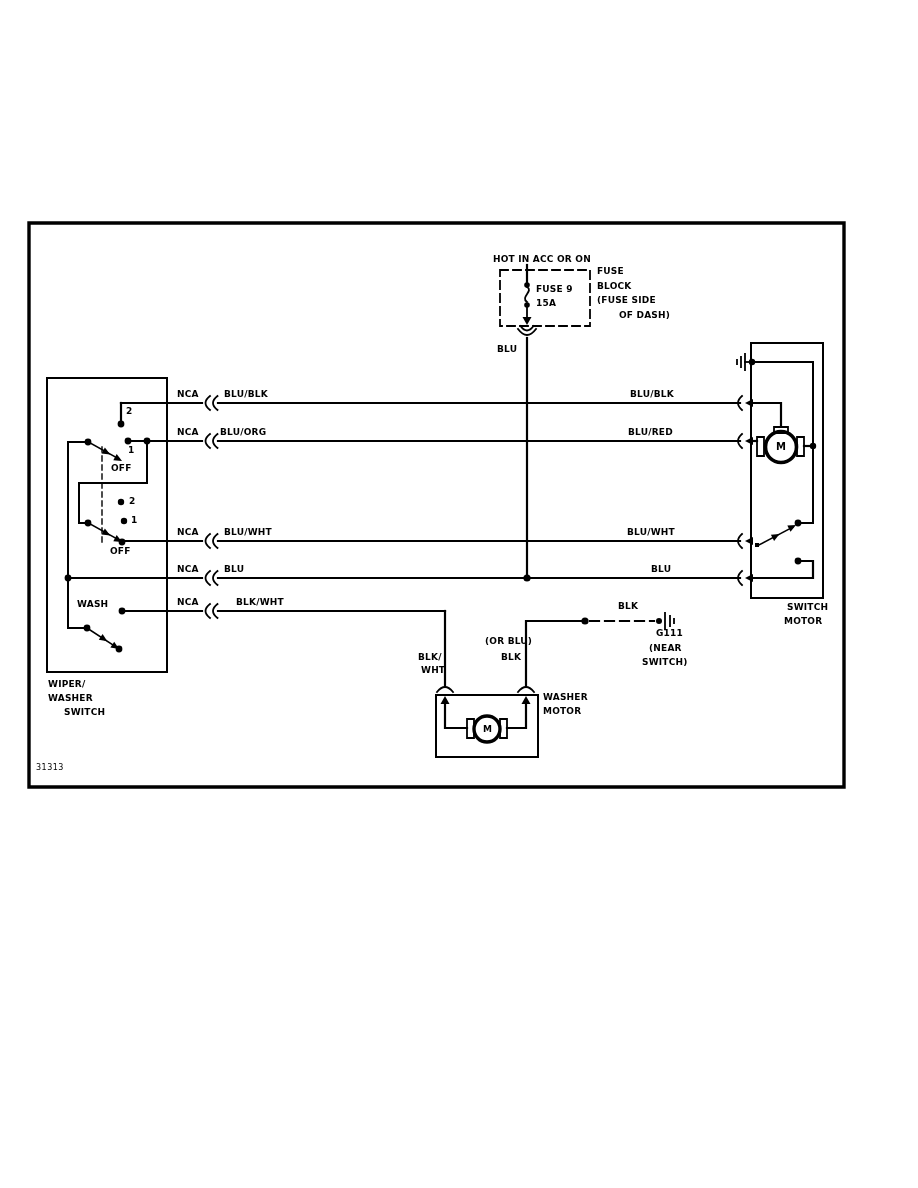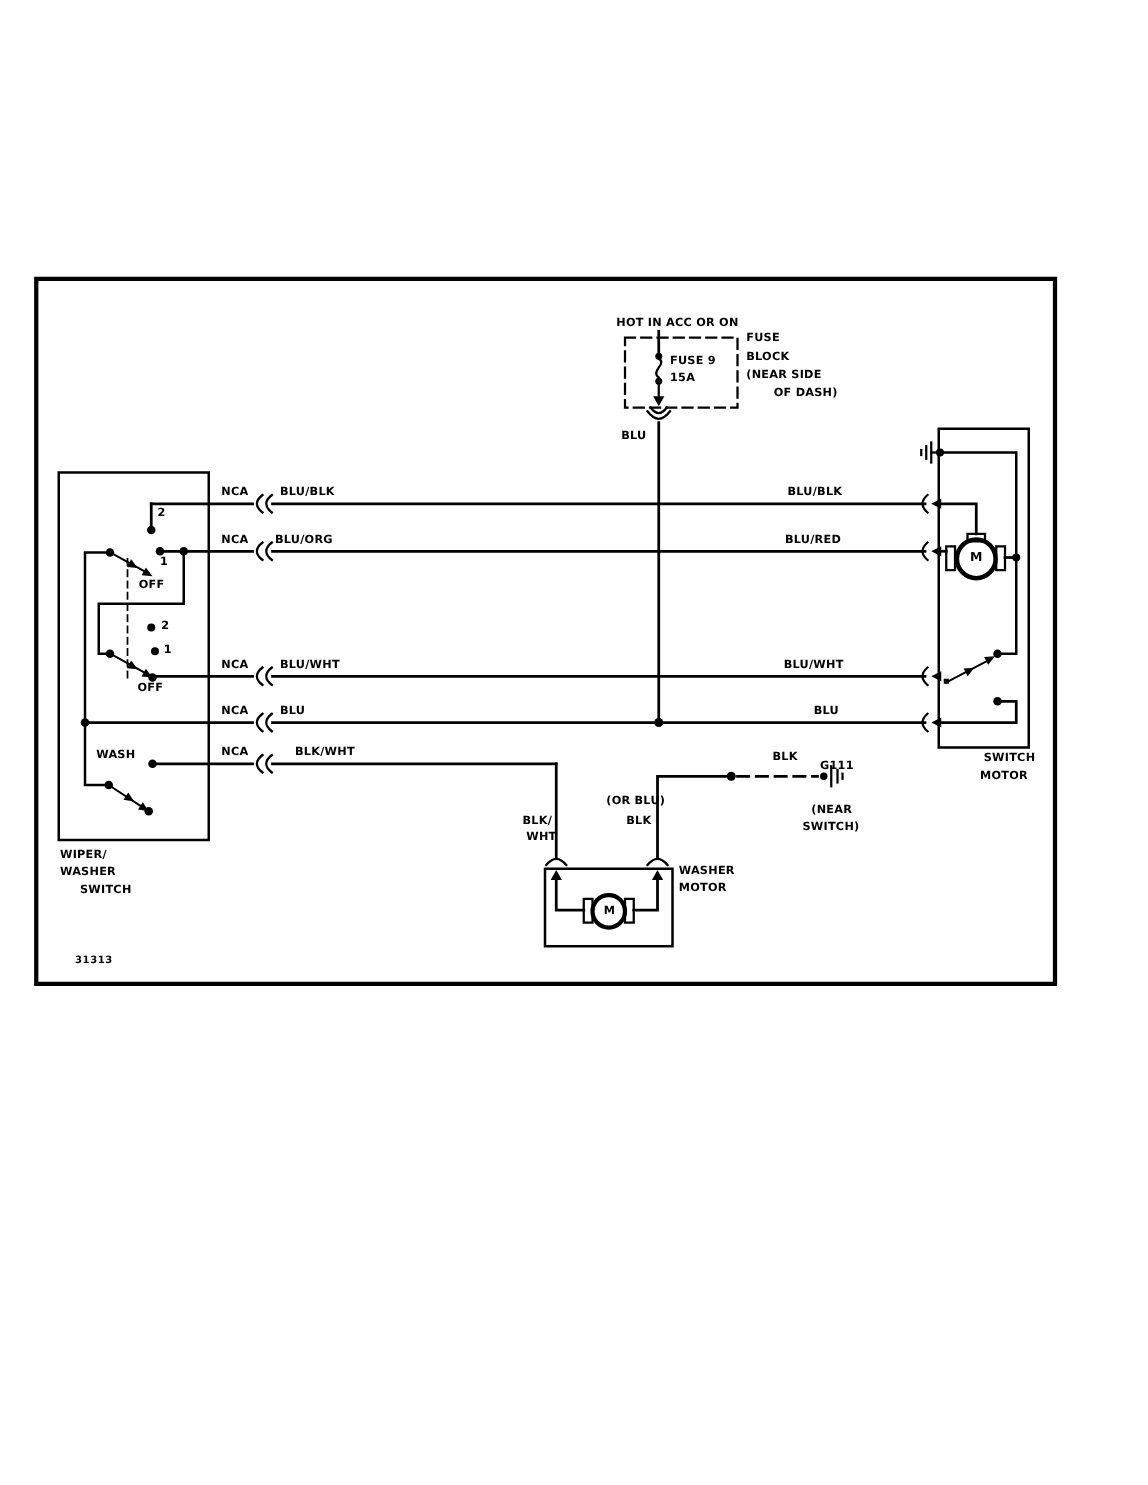--- a/index.html
+++ b/index.html
@@ -1,20 +1,20 @@
 <!DOCTYPE html>
 <html><head>
 <meta charset="utf-8">
 <style>
   html,body{margin:0;padding:0;background:#ffffff;}
   .page{position:relative;width:918px;height:1188px;background:#ffffff;overflow:hidden;
         font-family:"DejaVu Sans","Liberation Sans",sans-serif;}
   .lbl{position:absolute;font:bold 9px "DejaVu Sans","Liberation Sans",sans-serif;
        color:#000;white-space:nowrap;letter-spacing:0.2px;}
-  .sm{font-size:8px;font-weight:bold;letter-spacing:0.5px;margin-left:24px;}
+  .sm{font-size:8px;font-weight:normal;letter-spacing:0.5px;}
   .mletter{font:bold 10px "DejaVu Sans","Liberation Sans",sans-serif;}
   svg{position:absolute;left:0;top:0;}
   svg *{vector-effect:non-scaling-stroke;}
 </style>
 </head>
 <body>
 
 <div class="page">
 
   <svg width="918" height="1188" viewBox="0 0 918 1188">
@@ -183,21 +183,21 @@
       </g>
 
     </g>
   </svg>
 
   <span class="lbl" style="left:493px;top:254px">HOT IN ACC OR ON</span>
   <span class="lbl" style="left:536px;top:284px">FUSE 9</span>
   <span class="lbl" style="left:536px;top:298px">15A</span>
   <span class="lbl" style="left:597px;top:266px">FUSE</span>
   <span class="lbl" style="left:597px;top:281px">BLOCK</span>
-  <span class="lbl" style="left:597px;top:295px">(NEAR SIDE</span>
+  <span class="lbl" style="left:597px;top:295px">(FUSE SIDE</span>
   <span class="lbl" style="left:619px;top:310px">OF DASH)</span>
   <span class="lbl" style="left:497px;top:344px">BLU</span>
 
   <span class="lbl" style="left:177px;top:389px">NCA</span>
   <span class="lbl" style="left:177px;top:427px">NCA</span>
   <span class="lbl" style="left:177px;top:527px">NCA</span>
   <span class="lbl" style="left:177px;top:564px">NCA</span>
   <span class="lbl" style="left:177px;top:597px">NCA</span>
 
   <span class="lbl" style="left:224px;top:389px">BLU/BLK</span>
@@ -229,19 +229,19 @@
 
   <span class="lbl" style="left:418px;top:652px">BLK/</span>
   <span class="lbl" style="left:421px;top:665px">WHT</span>
   <span class="lbl" style="left:501px;top:652px">BLK</span>
   <span class="lbl" style="left:485px;top:636px">(OR BLU)</span>
   <span class="lbl" style="left:543px;top:692px">WASHER</span>
   <span class="lbl" style="left:543px;top:706px">MOTOR</span>
   <span class="lbl" style="left:483px;top:724px">M</span>
 
   <span class="lbl" style="left:618px;top:601px">BLK</span>
-  <span class="lbl" style="left:656px;top:608px">G111</span>
+  <span class="lbl" style="left:656px;top:628px">G111</span>
   <span class="lbl" style="left:649px;top:643px">(NEAR</span>
   <span class="lbl" style="left:642px;top:657px">SWITCH)</span>
 
   <span class="lbl sm" style="left:36px;top:763px">31313</span>
 
 </div>
 
 </body></html>

